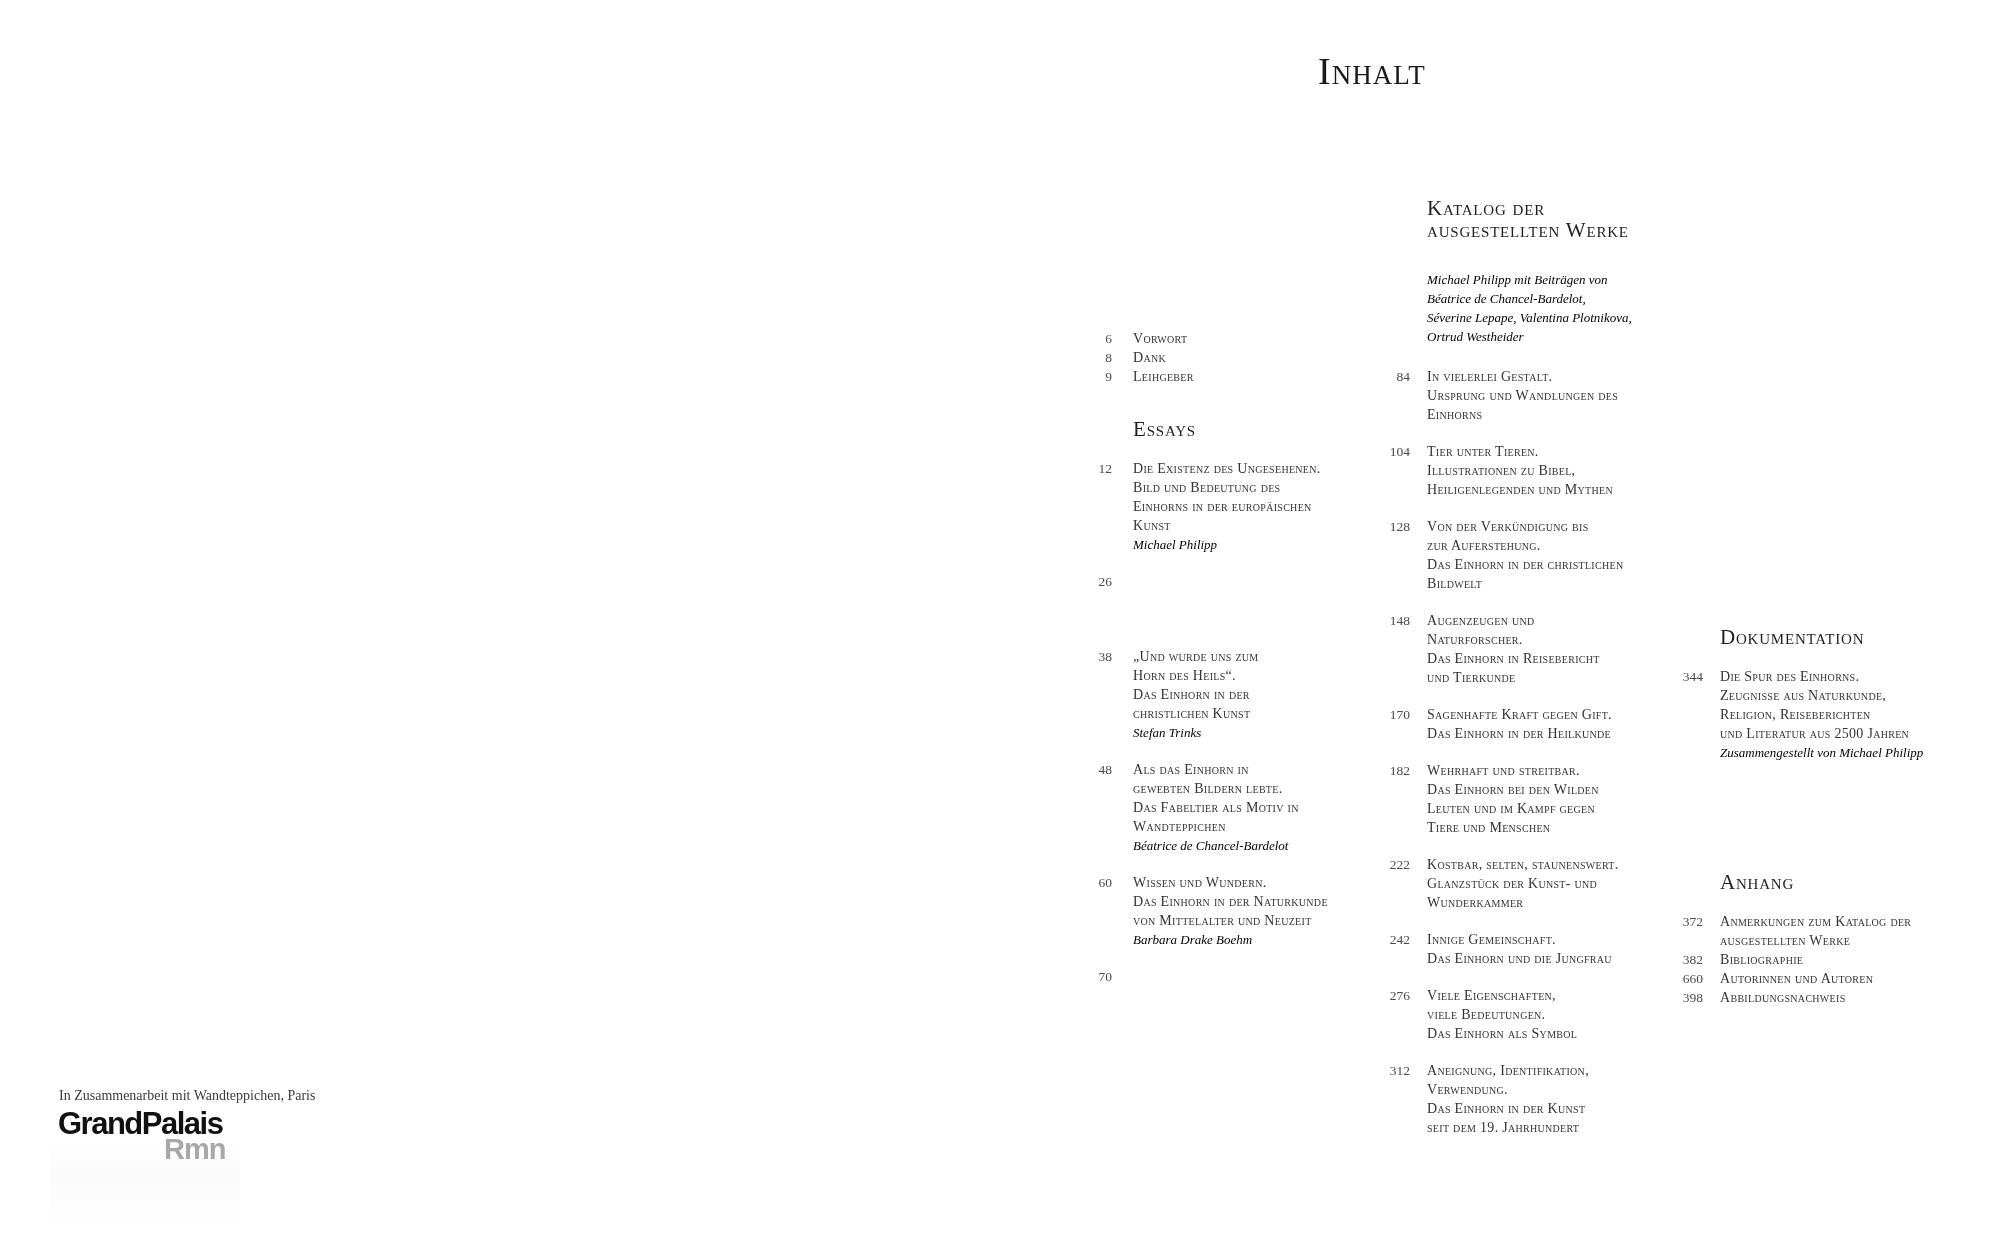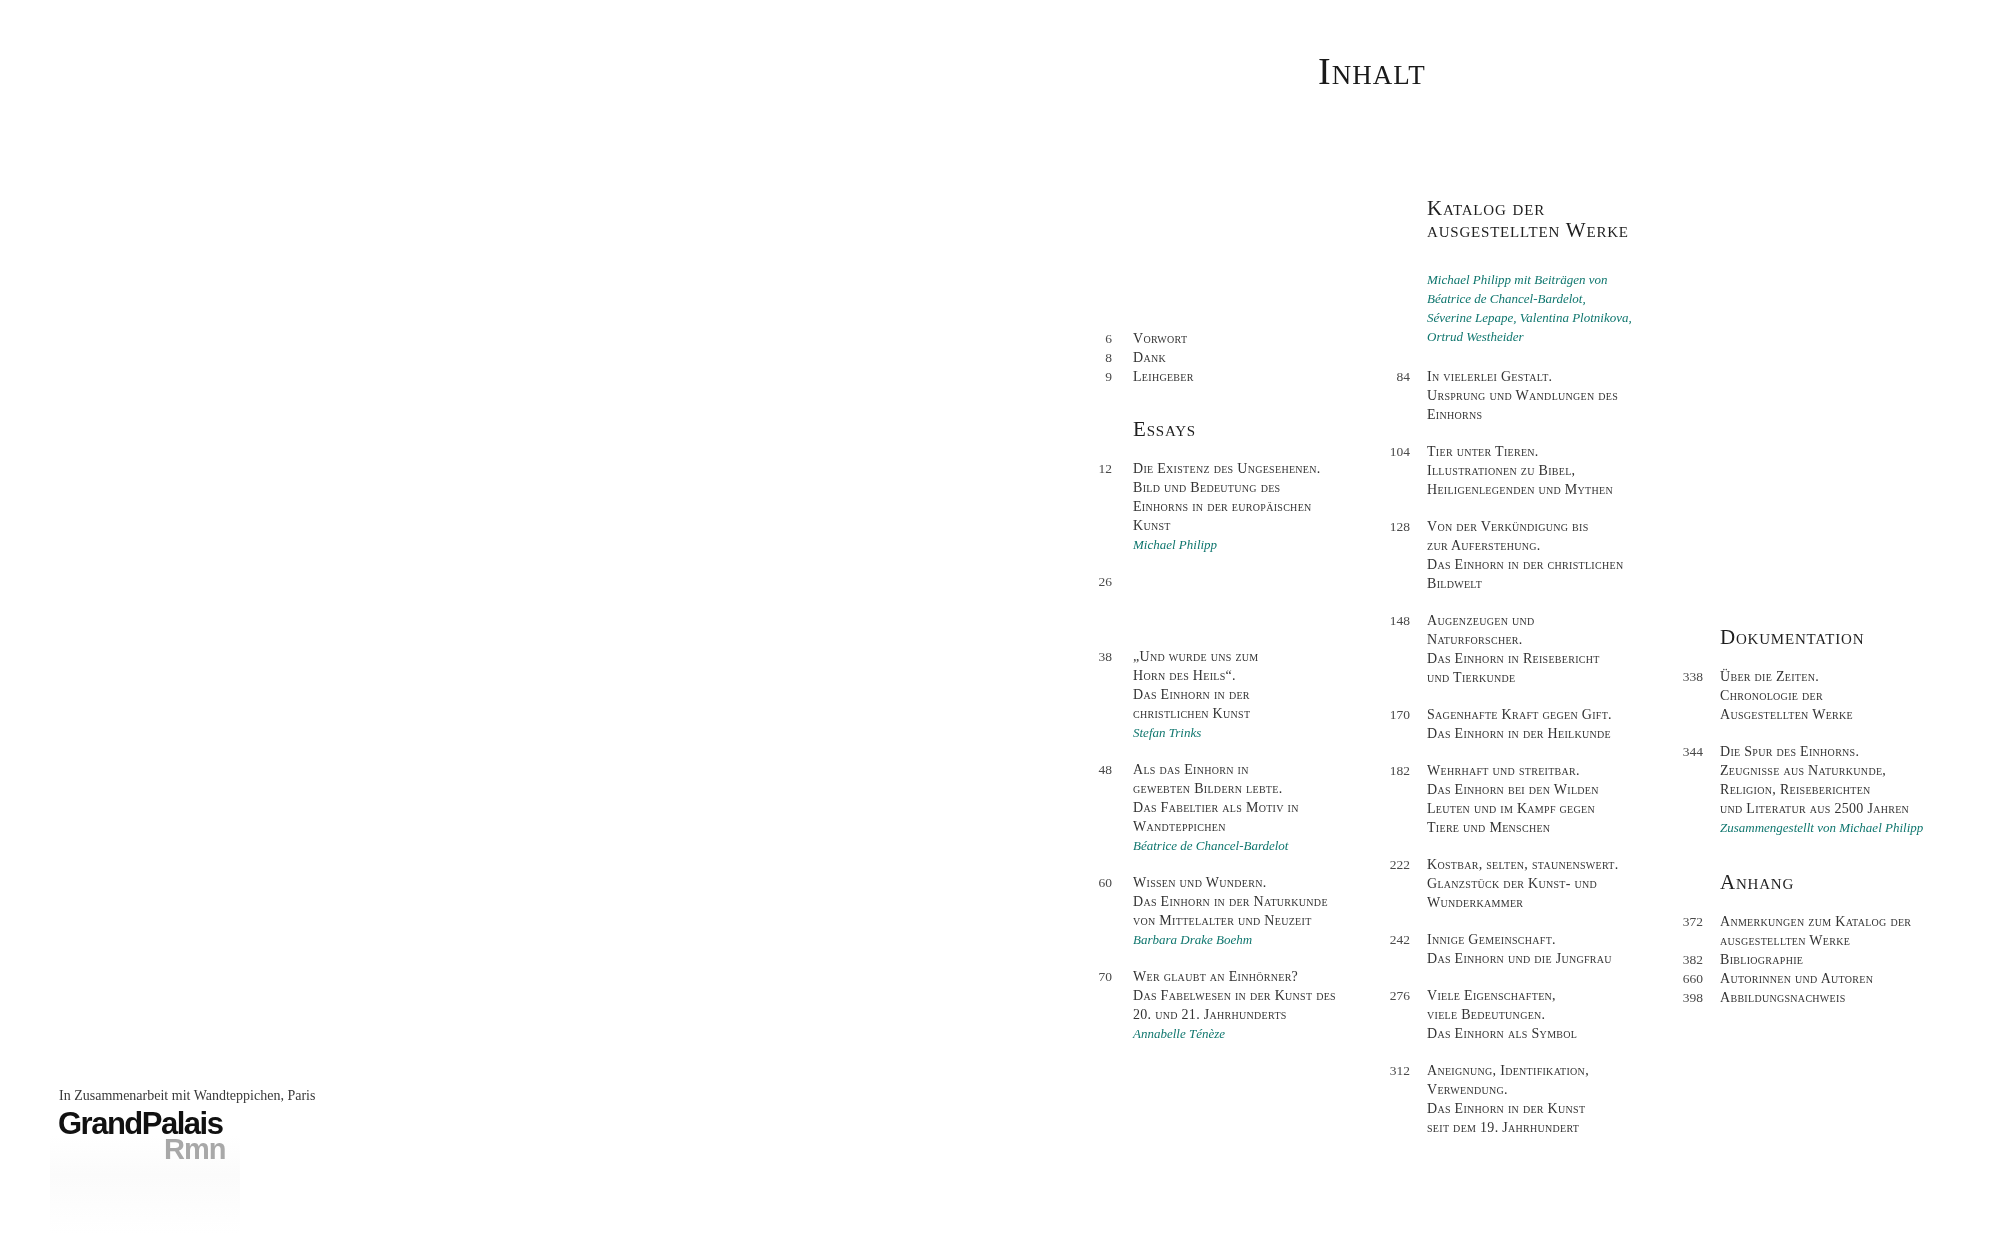--- a/index.html
+++ b/index.html
@@ -58,21 +58,21 @@
     color: #333333;
     line-height: 19px;
   }
   .entry .line { display: block; white-space: nowrap; }
   .entry .author, .italic-note {
     font-family: "Liberation Serif", serif;
     font-style: italic;
     font-variant: normal;
     font-size: 13px;
     letter-spacing: 0;
-    color: #0f766e;
+    color: #000000;
     line-height: 19px;
     display: block;
     white-space: nowrap;
   }
   .entry .em {
     font-style: italic;
     font-variant: normal;
   }
   .credit-line {
     position: absolute;
@@ -192,26 +192,20 @@
     <span class="lines" style="position:absolute; left:33px;">
       <span class="line">Wissen und Wundern.</span>
       <span class="line">Das Einhorn in der Naturkunde</span>
       <span class="line">von Mittelalter und Neuzeit</span>
       <span class="author">Barbara Drake Boehm</span>
     </span>
   </div>
 
   <div class="entry" style="height:94px;">
     <span class="num" style="left:-8px; width:20px;">70</span>
-    <span class="lines" style="position:absolute; left:33px;">
-      <span class="line">Wer glaubt an Einhörner?</span>
-      <span class="line">Das Fabelwesen in der Kunst des</span>
-      <span class="line">20. und 21. Jahrhunderts</span>
-      <span class="author">Annabelle Ténèze</span>
-    </span>
   </div>
 </div>
 
 <div class="section-head" style="left:1427px; top:197px;">
   <span style="display:block;">Katalog der</span>
   <span style="display:block;">ausgestellten Werke</span>
 </div>
 
 <div class="column" style="left:1427px; top:270px;">
   <span class="italic-note">Michael Philipp mit Beiträgen von</span>
@@ -311,28 +305,20 @@
       <span class="line">Verwendung.</span>
       <span class="line">Das Einhorn in der Kunst</span>
       <span class="line">seit dem 19. Jahrhundert</span>
     </span>
   </div>
 </div>
 
 <div class="section-head" style="left:1720px; top:626px;">Dokumentation</div>
 
 <div class="column" style="left:1673px; top:667px; width:300px;">
-  <div class="entry" style="height:75px;">
-    <span class="num" style="left:0; width:30px;">338</span>
-    <span class="lines" style="position:absolute; left:47px;">
-      <span class="line">Über die Zeiten.</span>
-      <span class="line">Chronologie der</span>
-      <span class="line">Ausgestellten Werke</span>
-    </span>
-  </div>
   <div class="entry" style="height:100px;">
     <span class="num" style="left:0; width:30px;">344</span>
     <span class="lines" style="position:absolute; left:47px;">
       <span class="line">Die Spur des Einhorns.</span>
       <span class="line">Zeugnisse aus Naturkunde,</span>
       <span class="line">Religion, Reiseberichten</span>
       <span class="line">und Literatur aus 2500 Jahren</span>
       <span class="author">Zusammengestellt von Michael Philipp</span>
     </span>
   </div>

